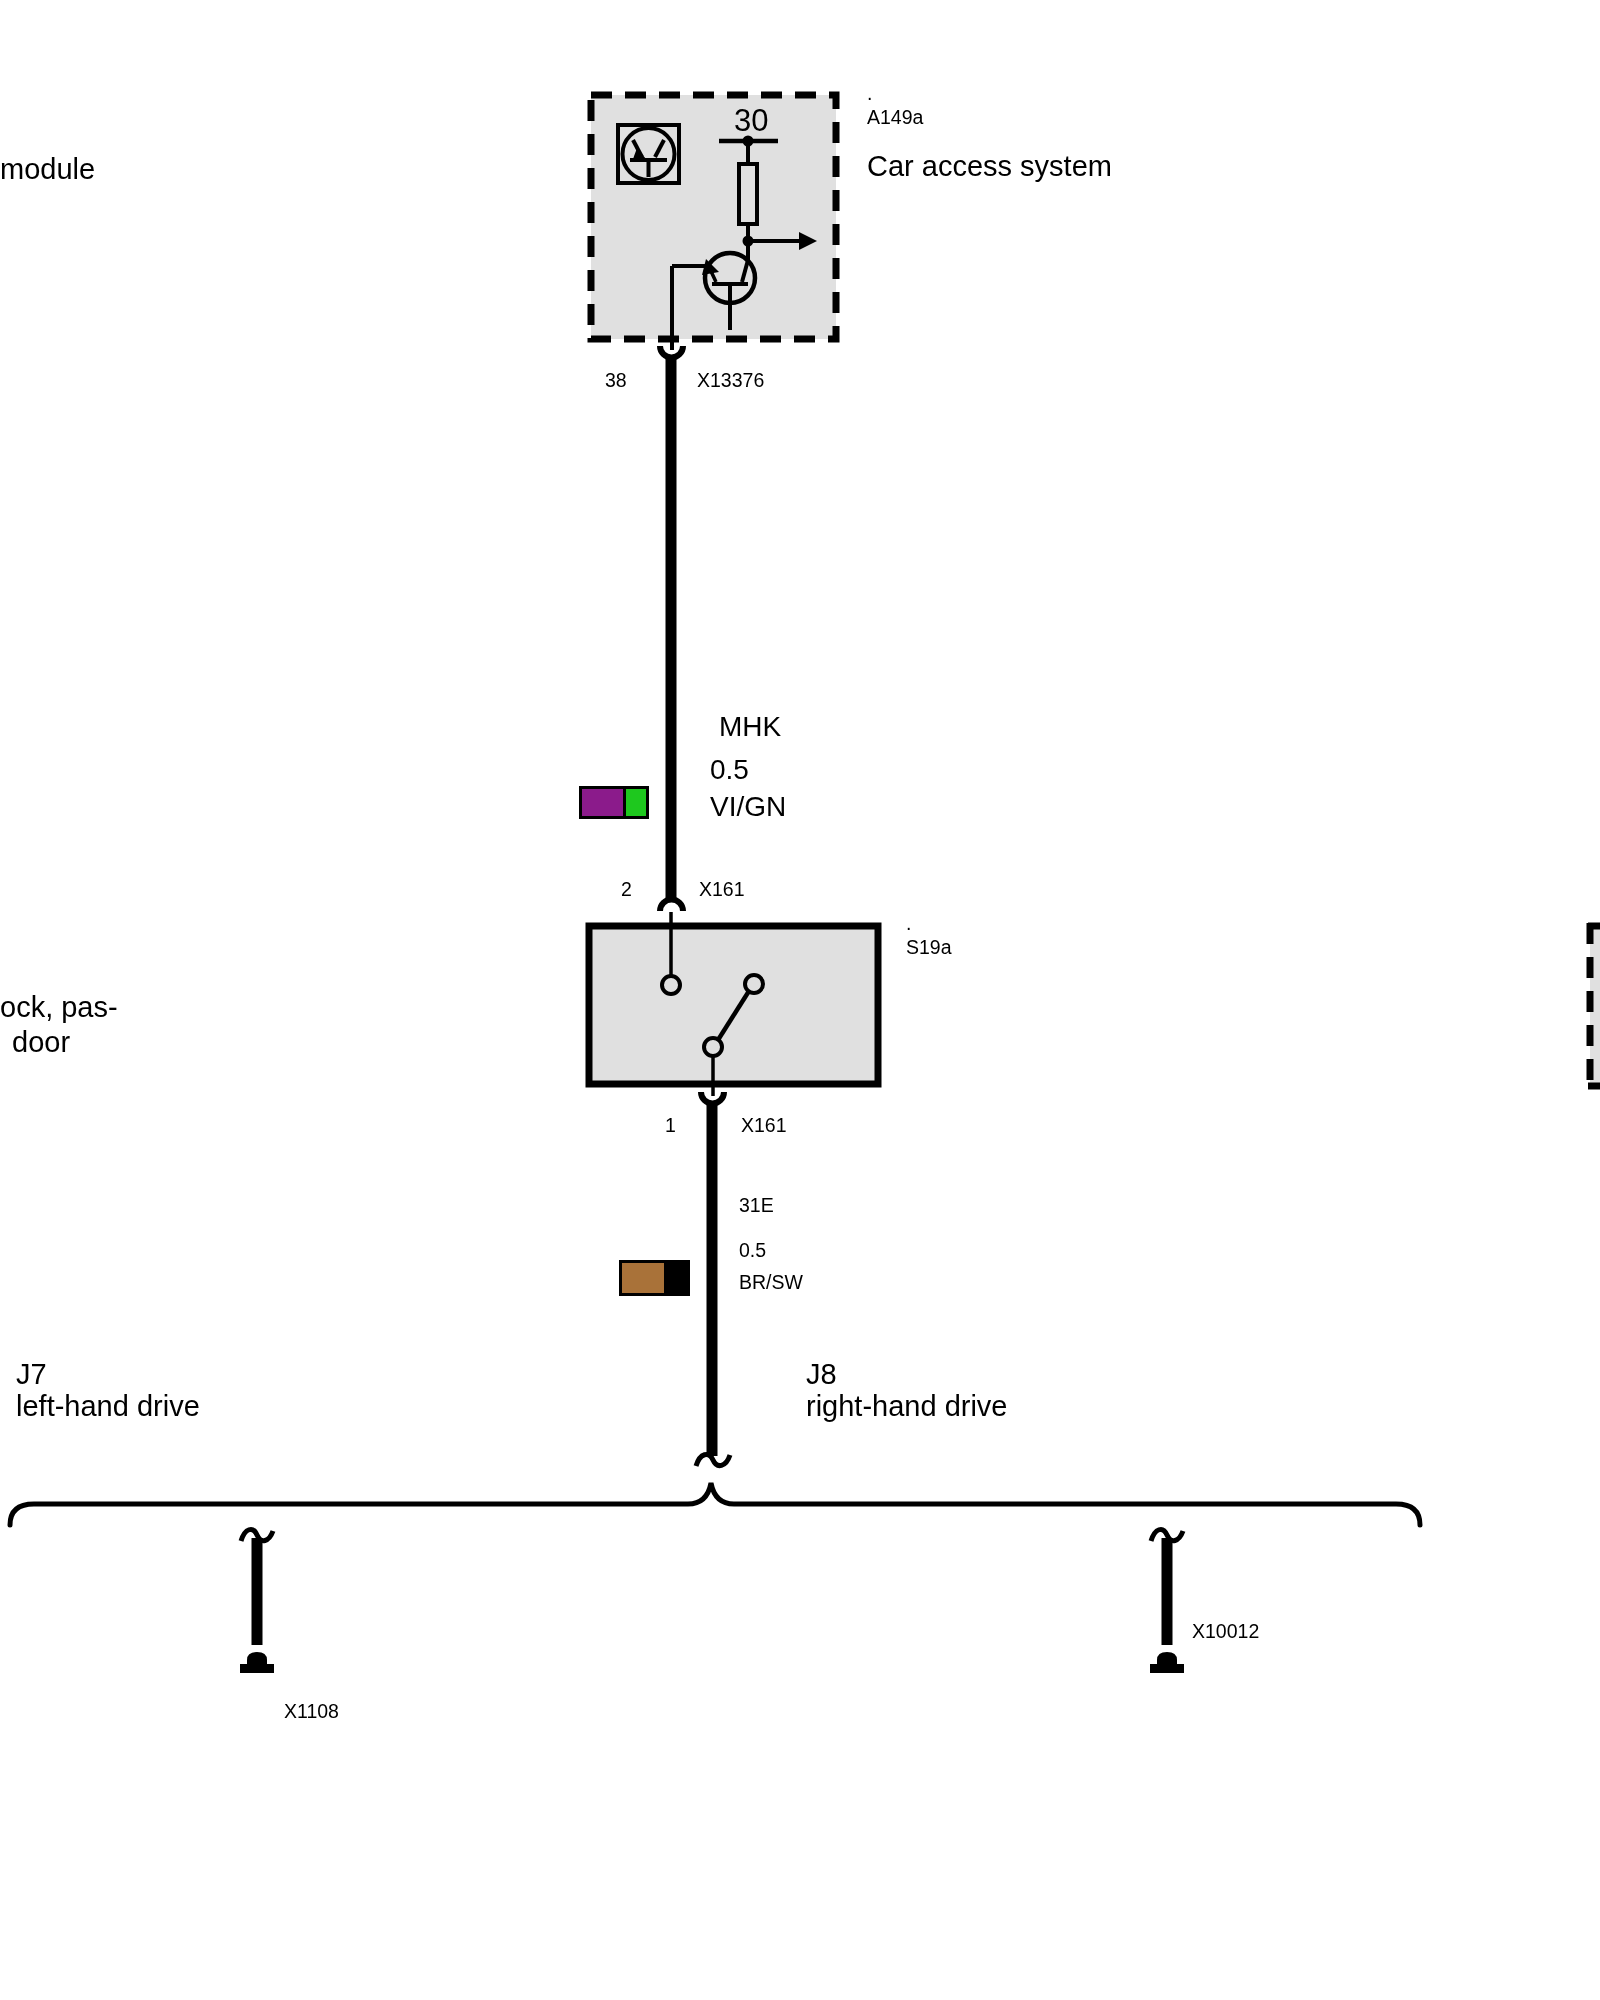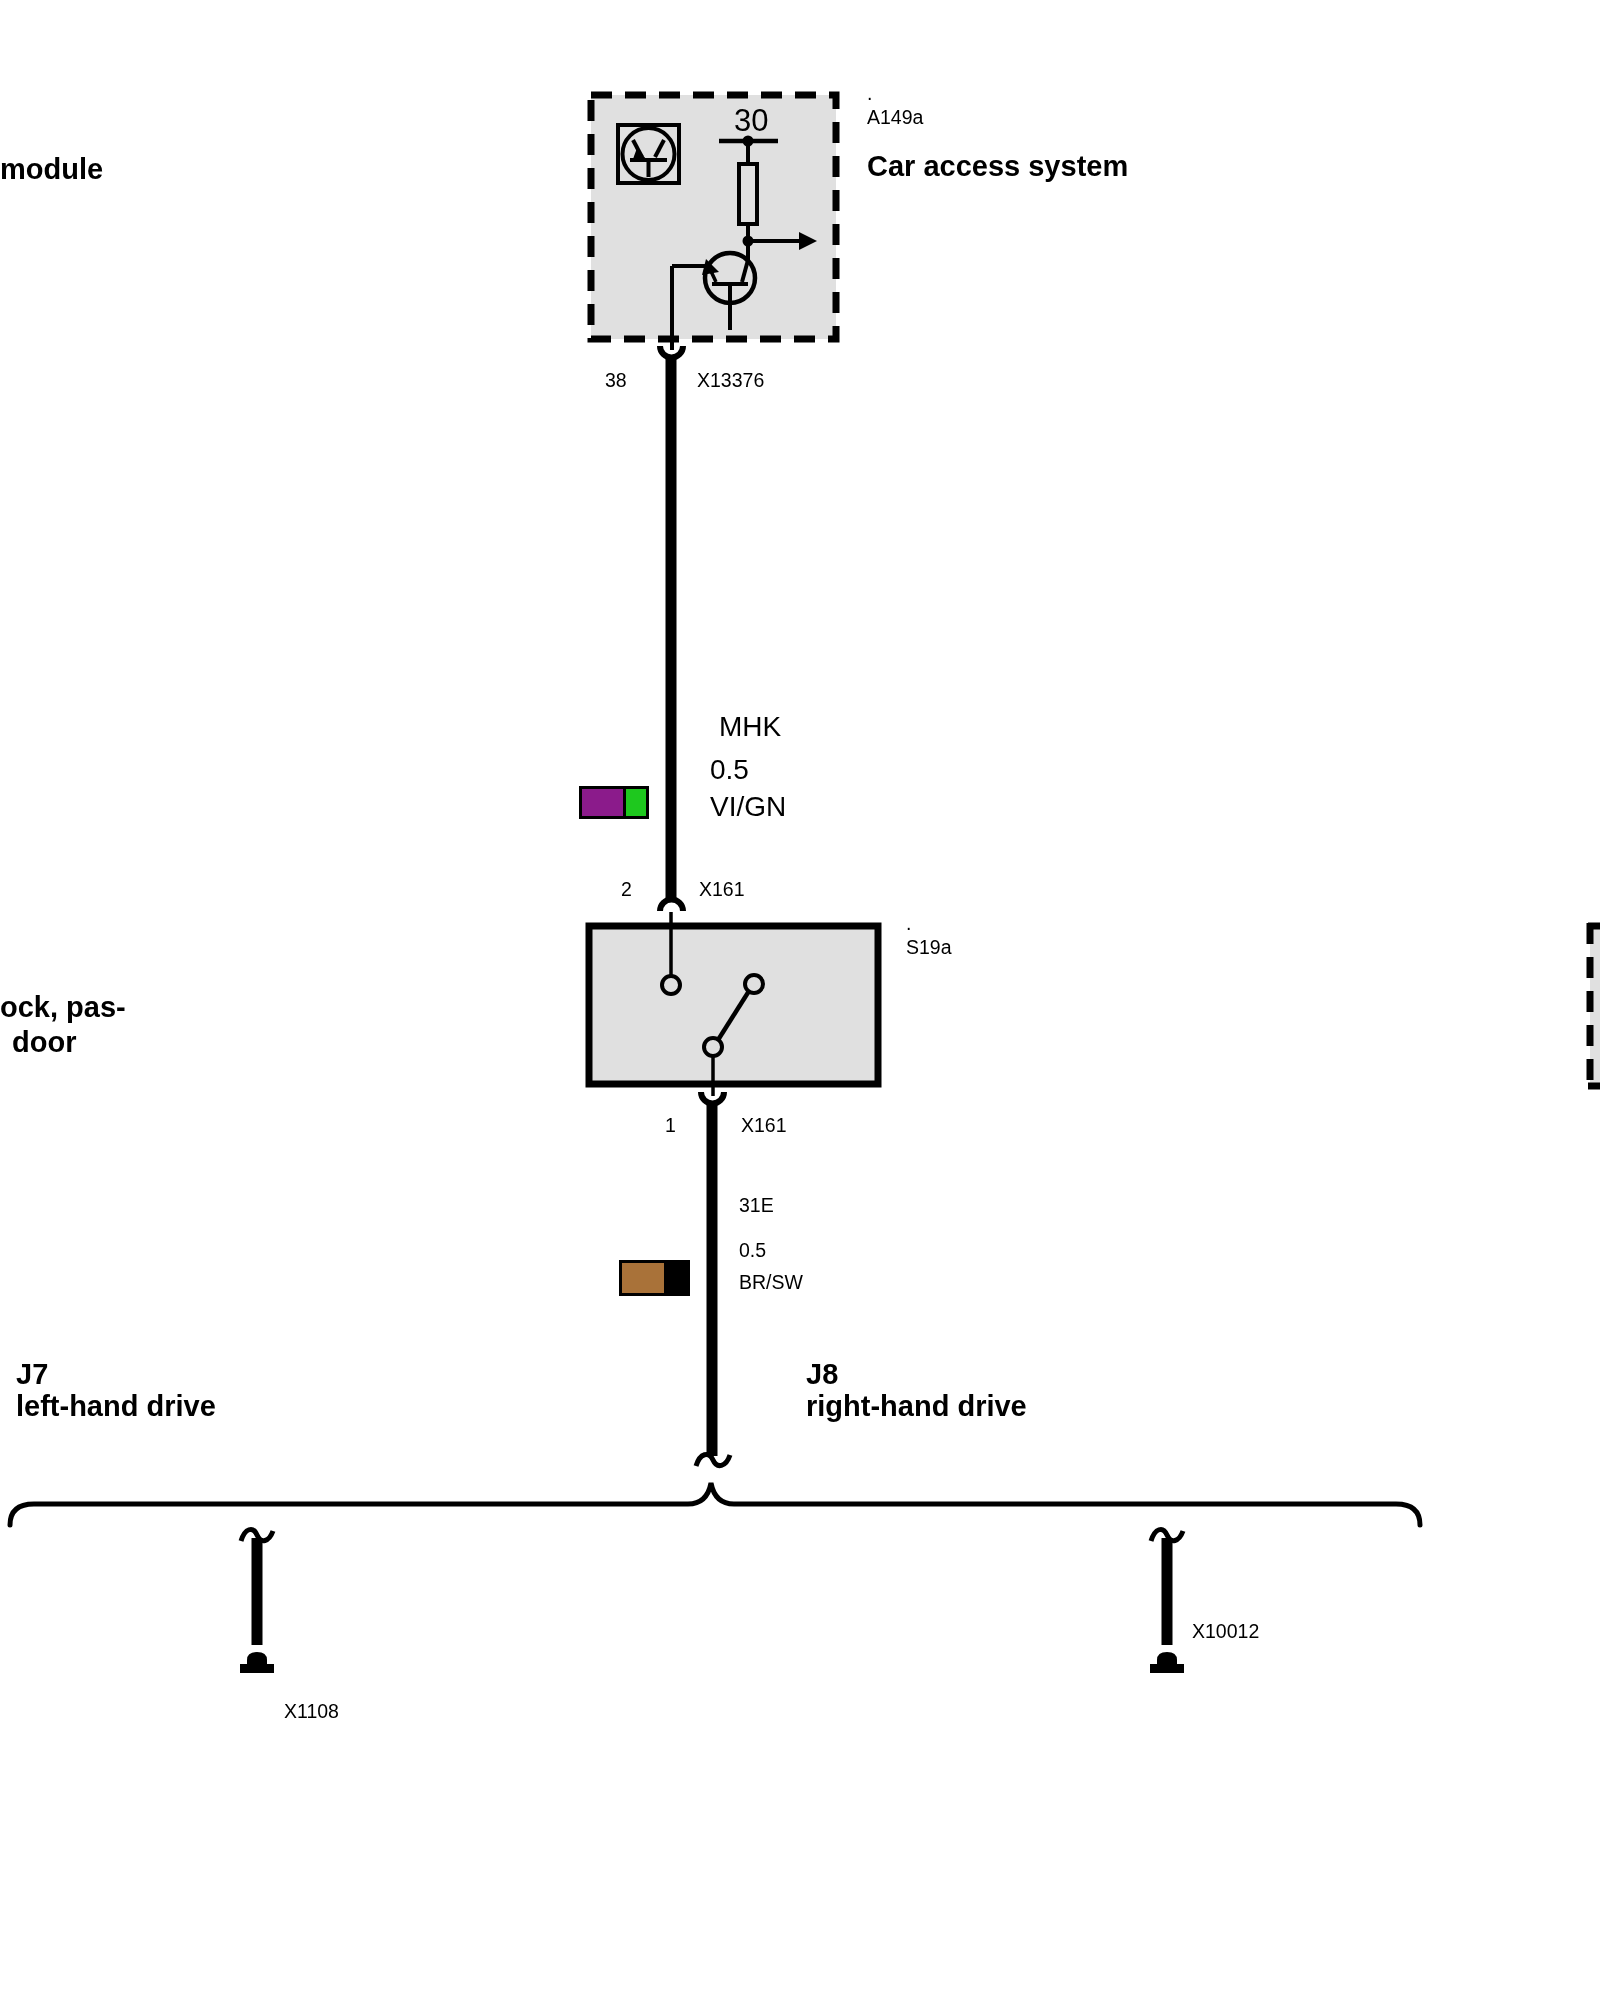--- a/index.html
+++ b/index.html
@@ -1,20 +1,20 @@
 <!DOCTYPE html>
 <html><head>
 <meta charset="utf-8">
 <style>
   html,body{margin:0;padding:0;background:#fff;}
   #stage{position:relative;width:1600px;height:2000px;background:#ffffff;overflow:hidden;
          font-family:"Liberation Sans", sans-serif;color:#000;}
   svg{position:absolute;left:0;top:0;}
   .label{position:absolute;white-space:nowrap;line-height:1.15;color:#000;}
-  .lg{font-size:29px;font-weight:bold;}
+  .lg{font-size:29px;}
   .md{font-size:28px;}
   .sm{font-size:19.5px;}
   .t30{font-size:31px;}
   .wrap{white-space:normal;width:238px;}
   .swatch{position:absolute;display:flex;border:3px solid #000;box-sizing:border-box;}
   .swatch .primary{flex:1;}
   .swatch .secondary{width:20px;border-left:3px solid #000;}
 </style>
 </head>
 <body>

